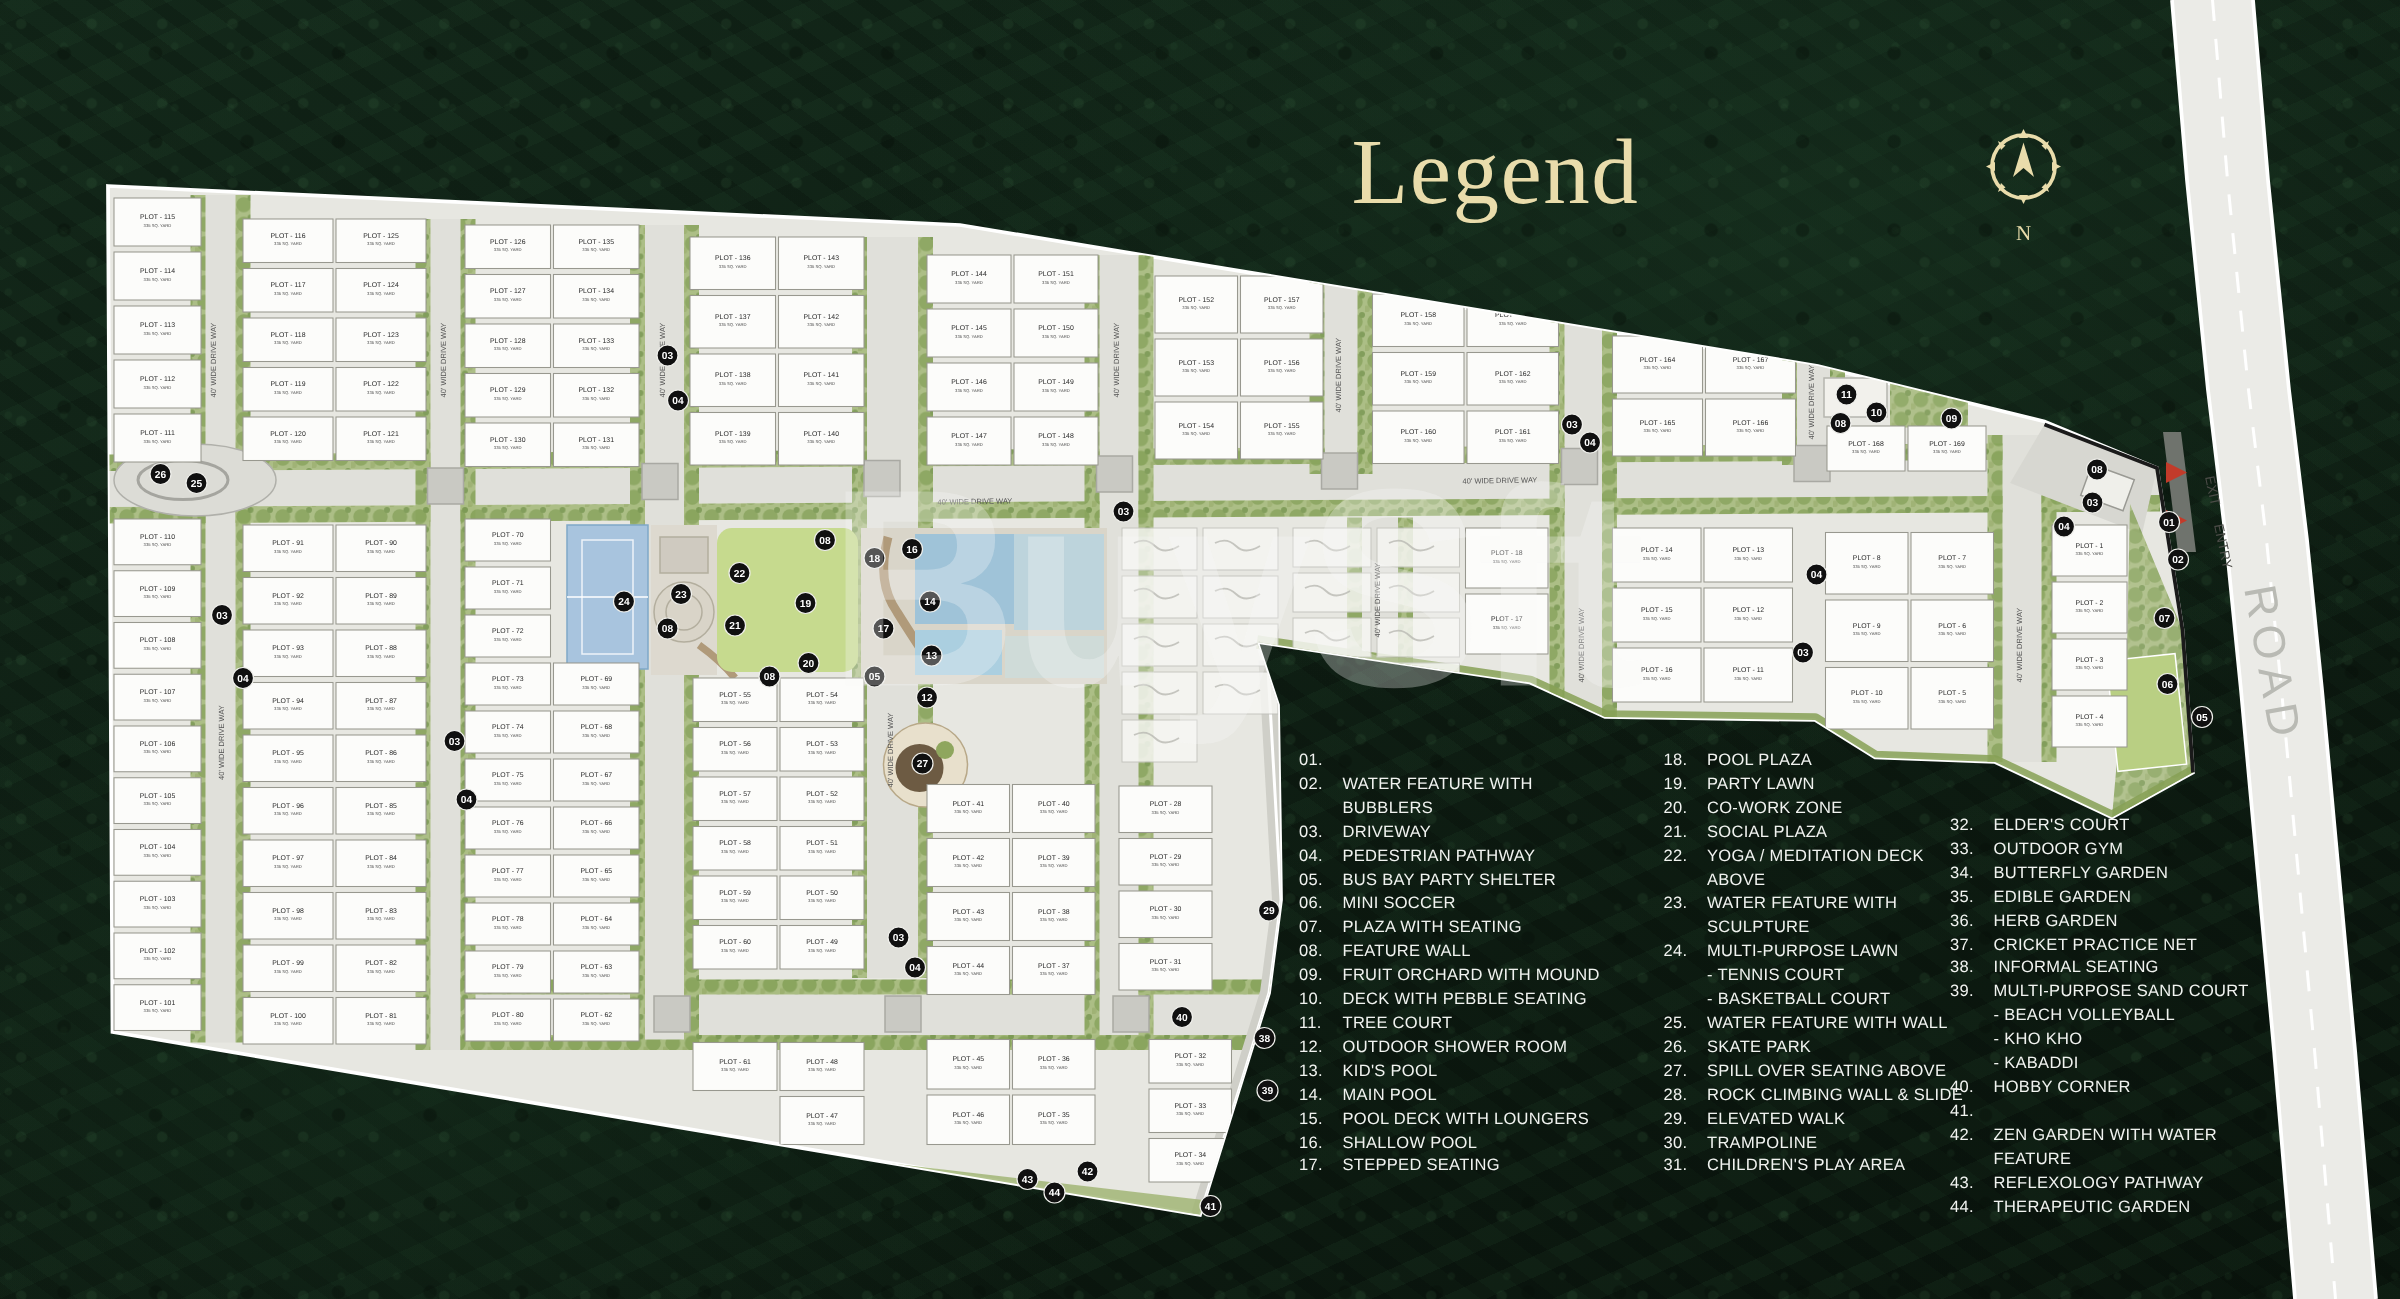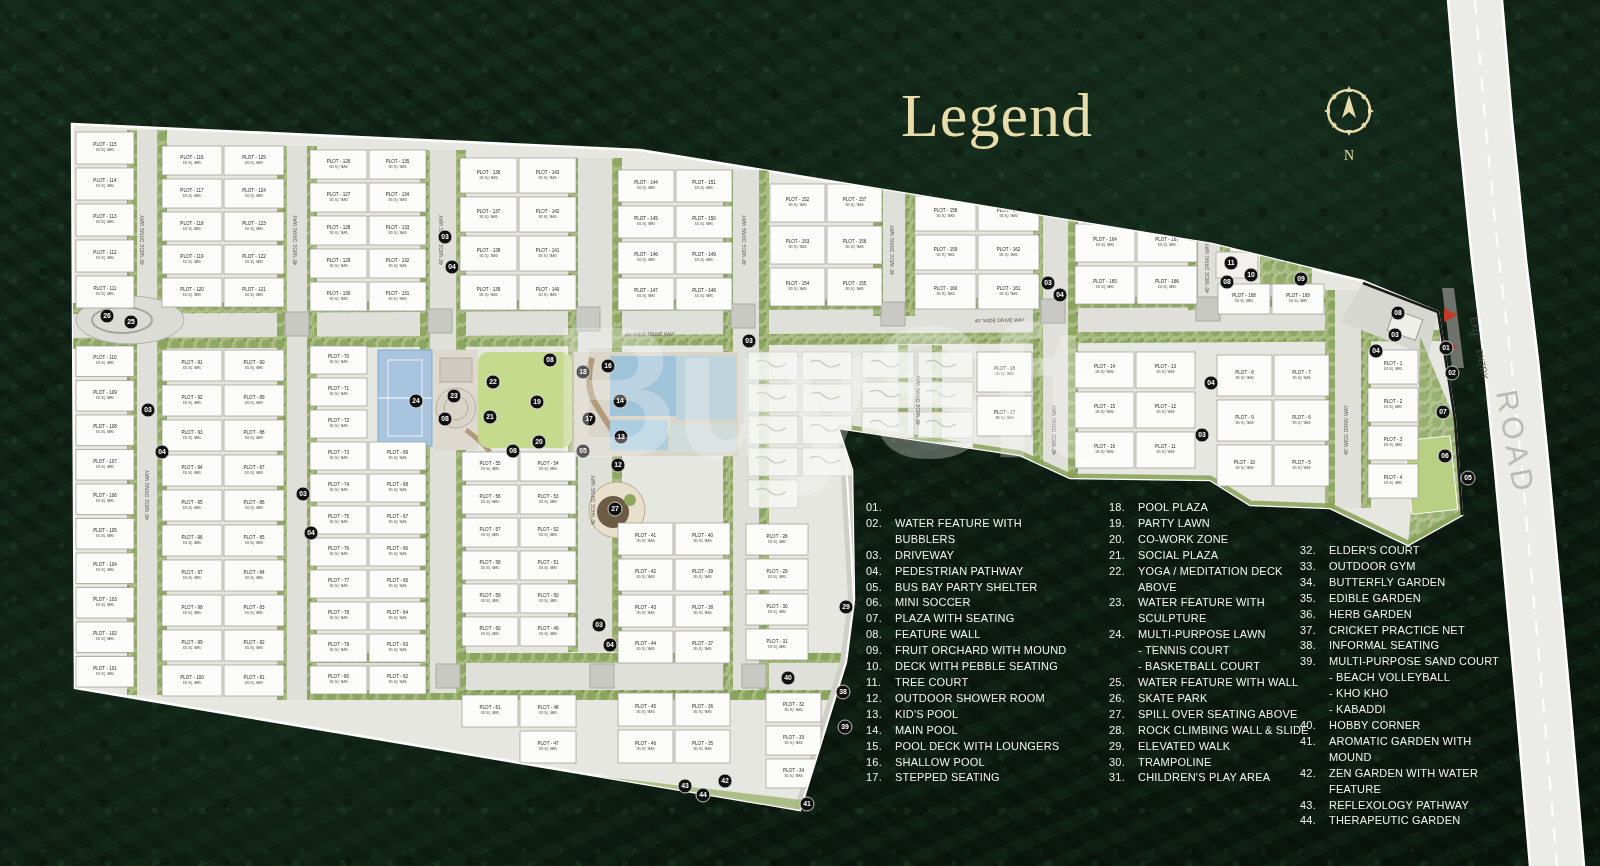--- a/index.html
+++ b/index.html
@@ -1413,22 +1413,20 @@
 - BEACH VOLLEYBALL
 - KHO KHO
 - KABADDI</span>
     </div>
     <div class="li">
       <span class="n">40.</span>
       <span class="t">HOBBY CORNER</span>
     </div>
     <div class="li">
       <span class="n">41.</span>
-      <span class="t">AROMATIC GARDEN WITH
-MOUND</span>
     </div>
     <div class="li">
       <span class="n">42.</span>
       <span class="t">ZEN GARDEN WITH WATER
 FEATURE</span>
     </div>
     <div class="li">
       <span class="n">43.</span>
       <span class="t">REFLEXOLOGY PATHWAY</span>
     </div>

